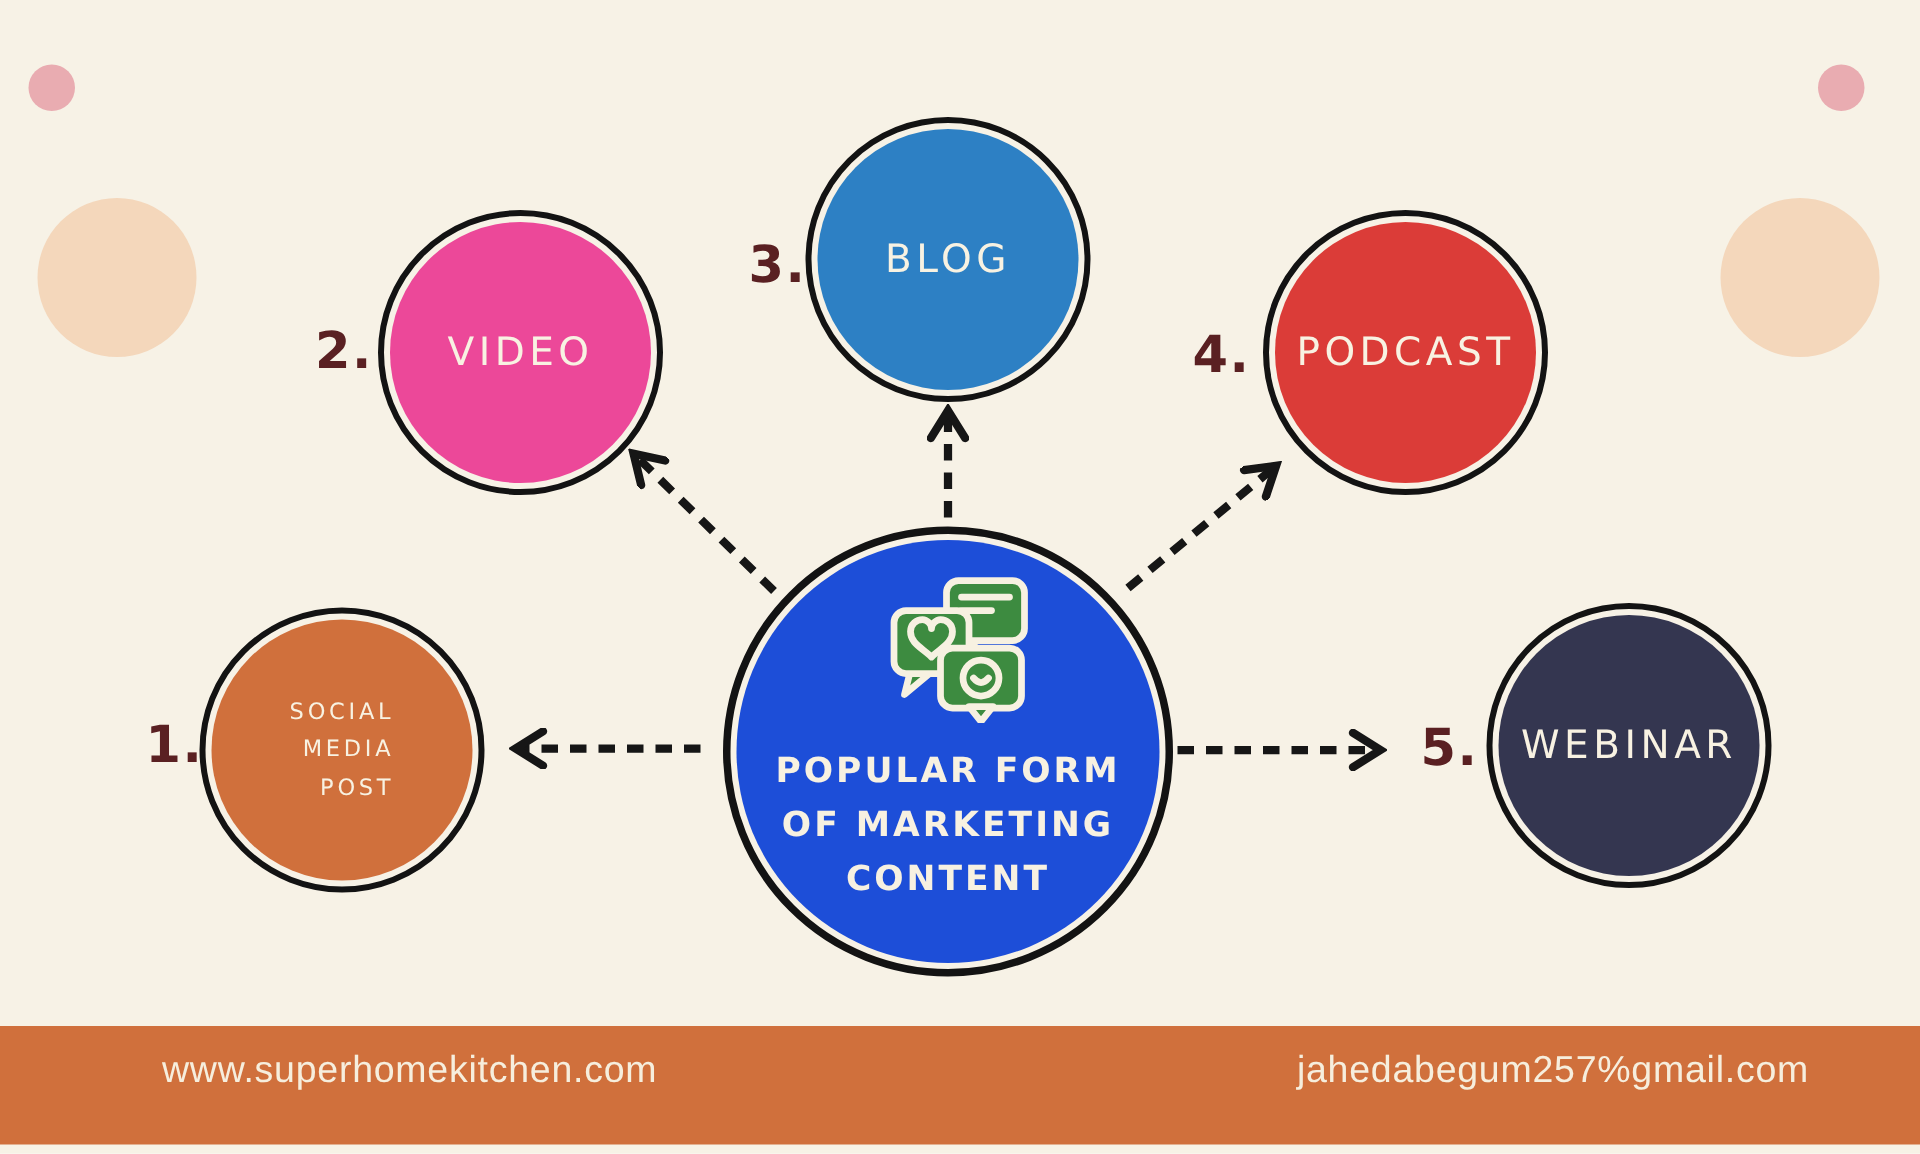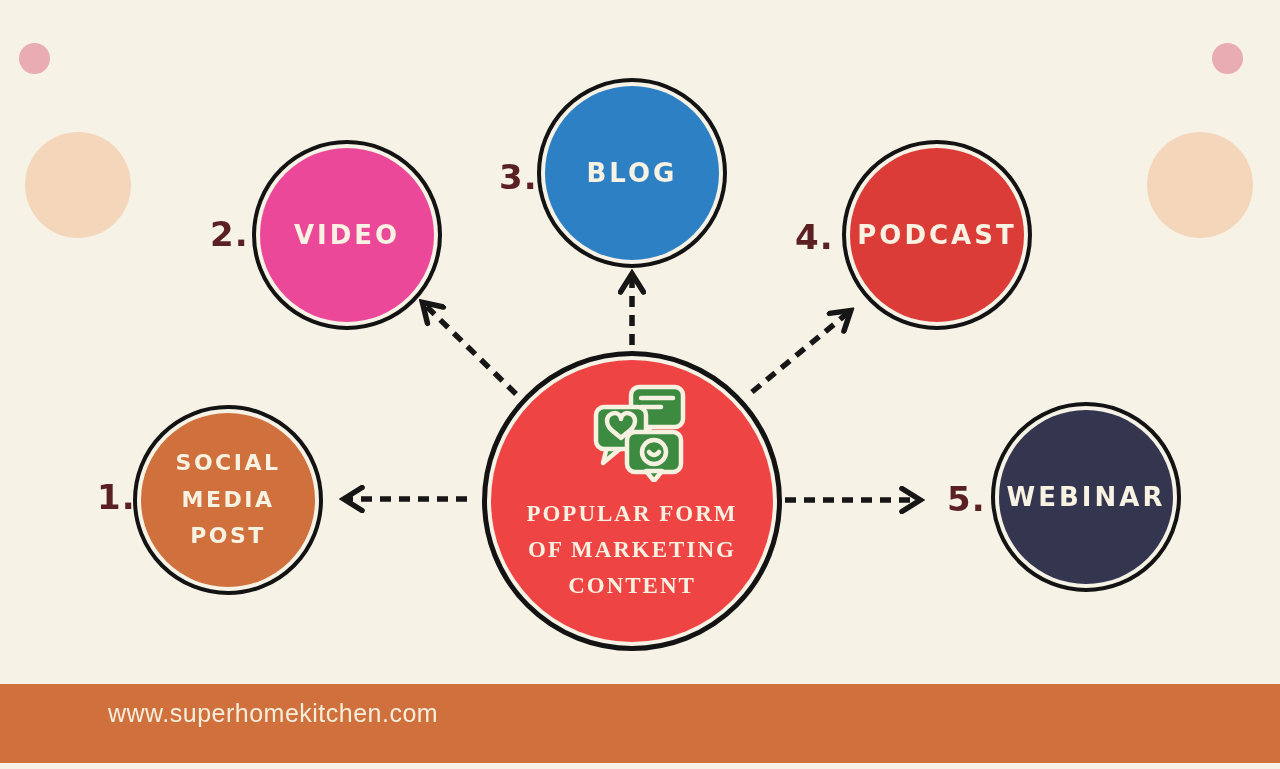--- a/index.html
+++ b/index.html
@@ -21,26 +21,26 @@
 
   .node{
     position:absolute;width:190px;height:190px;
     border:4px solid #131313;border-radius:50%;box-sizing:border-box;
   }
   .node-fill{
     position:absolute;inset:4px;border-radius:50%;
     display:flex;align-items:center;justify-content:center;
   }
   .node-label{
-    font-weight:700;color:#f8f2e2;
+    font-weight:400;color:#f8f2e2;
     font-size:26px;letter-spacing:3px;
     text-align:center;white-space:pre-line;
   }
   #node-social .node-label{
-    font-size:22px;letter-spacing:2.5px;text-align:center;line-height:1.68;
+    font-size:15px;letter-spacing:2.5px;text-align:right;line-height:1.68;
   }
   #node-social{left:133px;top:405px;}
   #node-video{left:252px;top:140px;}
   #node-blog{left:537px;top:78px;}
   #node-podcast{left:842px;top:140px;}
   #node-webinar{left:991px;top:402px;}
 
   .center-node{
     position:absolute;left:482px;top:351px;
     width:300px;height:300px;
@@ -129,21 +129,21 @@
     </div>
   </div>
 
   <div class="node" id="node-podcast">
     <div class="node-fill" style="background: rgb(219, 60, 56);">
       <span class="node-label">PODCAST</span>
     </div>
   </div>
 
   <div class="center-node">
-    <div class="center-fill" style="background: #ef4444; font-family: Liberation Serif, serif;">
+    <div class="center-fill" style="background: #1d4ed8;">
       <svg class="center-icon" width="100" height="100" viewBox="0 0 100 100">
         <g stroke="#f7f1e1" stroke-width="4.5" stroke-linejoin="round" stroke-linecap="round">
 
           <path d="M50 44 L43 58 L62 44 Z" fill="#3d8b40"></path>
           <rect x="40" y="5" width="52" height="40" rx="8" fill="#3d8b40"></rect>
           <line x1="50" y1="16" x2="82" y2="16"></line>
           <line x1="50" y1="25" x2="70" y2="25"></line>
 
           <path d="M16 65 L12 81 L30 66 Z" fill="#3d8b40"></path>
           <rect x="5" y="25" width="50" height="42" rx="8" fill="#3d8b40"></rect>
@@ -156,15 +156,16 @@
         </g>
       </svg>
       <div class="center-label">POPULAR FORM
 OF MARKETING
 CONTENT</div>
     </div>
   </div>
 
   <div class="footer-bar" style="background: rgb(208, 112, 60);">
     <span>www.superhomekitchen.com</span>
+    <span>jahedabegum257%gmail.com</span>
   </div>
 
 </div>
 
 </body></html>

